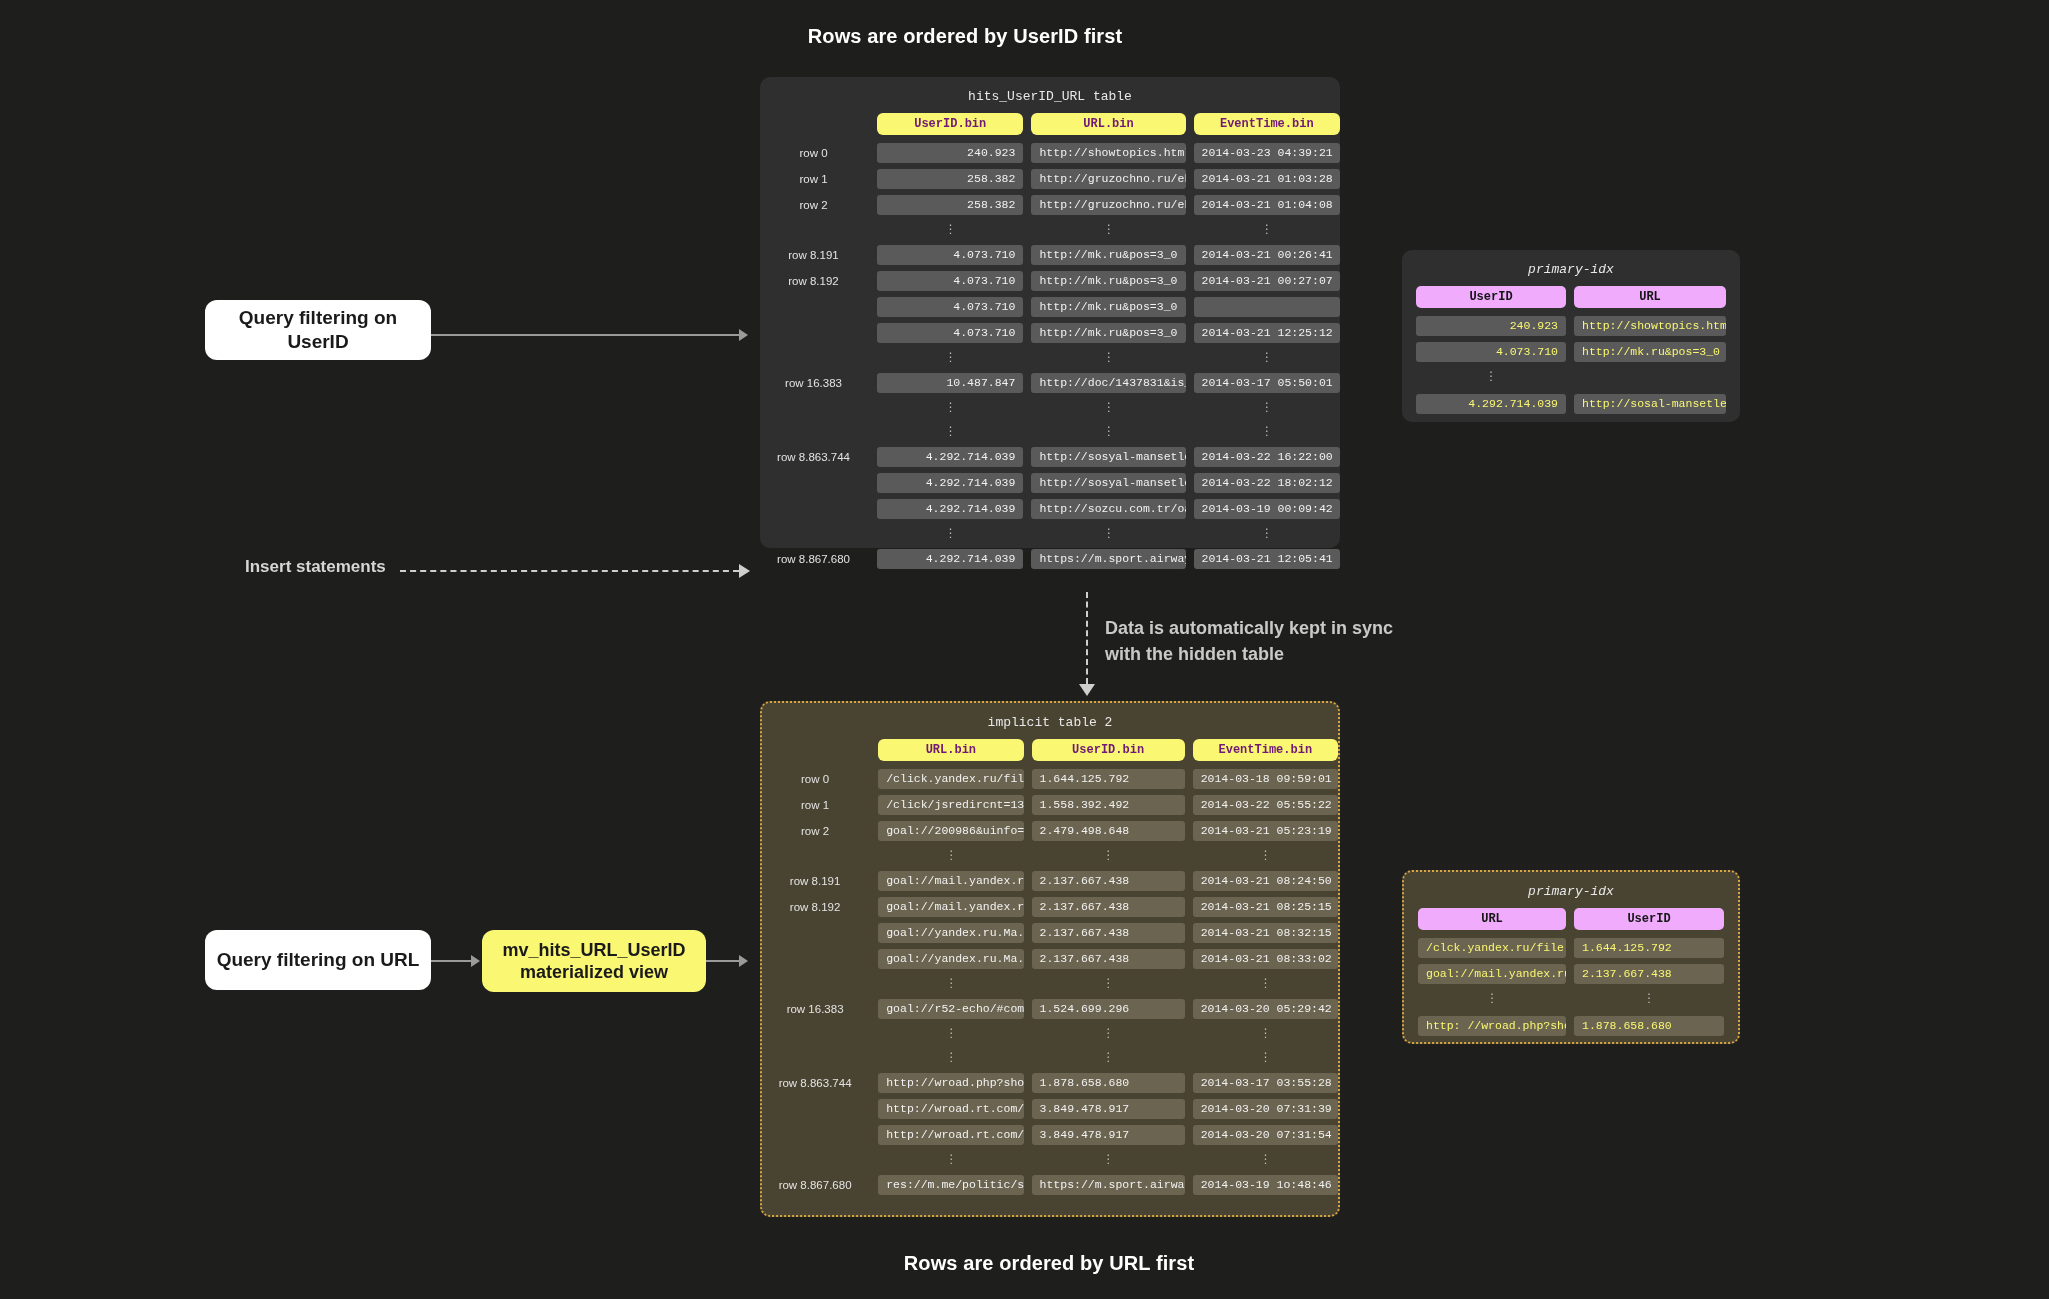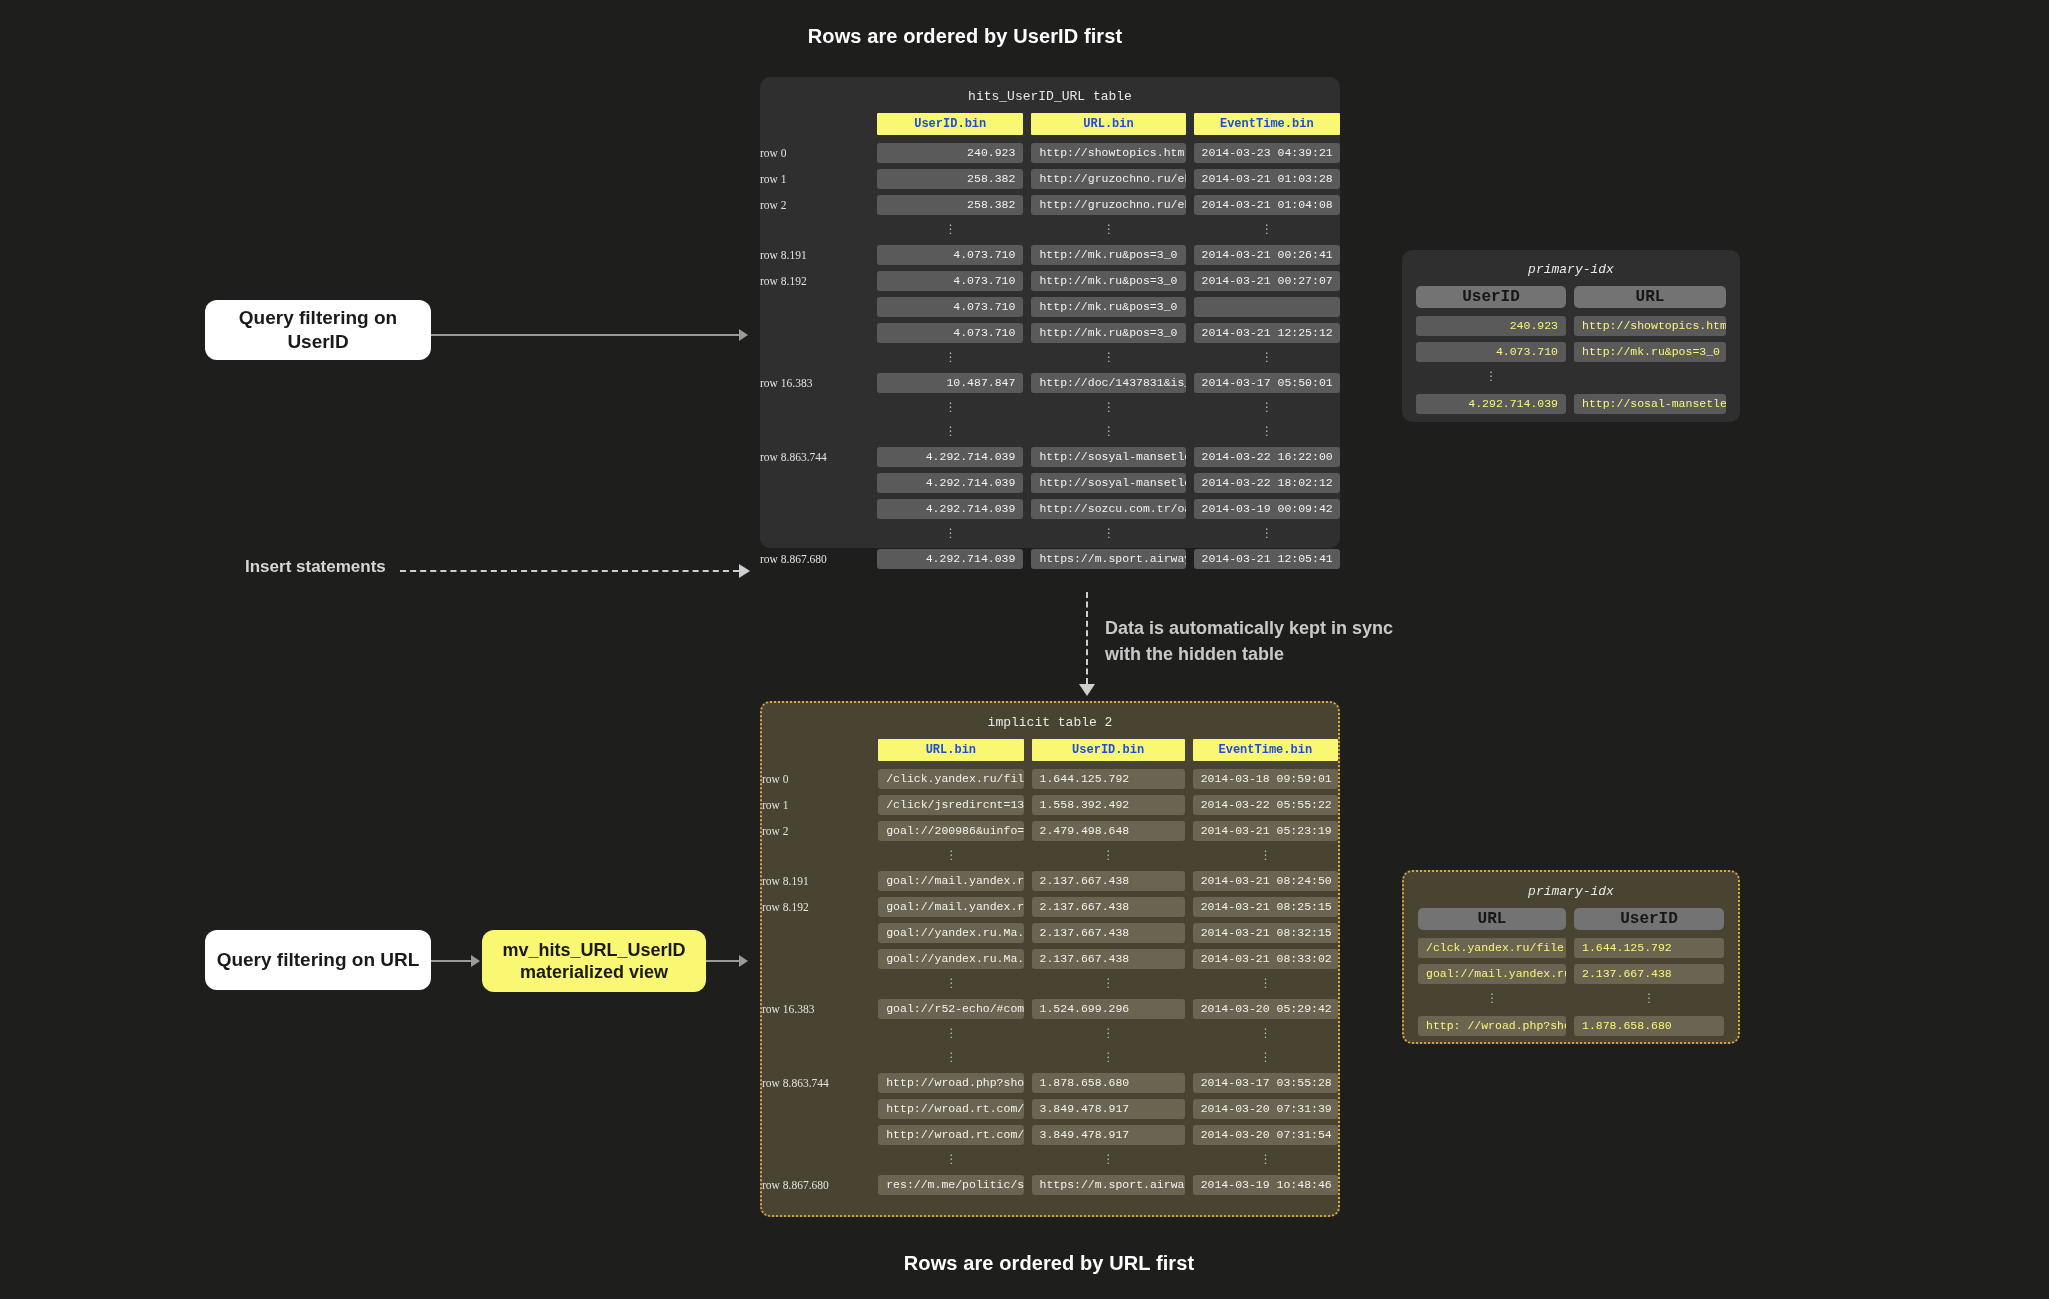--- a/index.html
+++ b/index.html
@@ -27,35 +27,35 @@
 
   .table-title{
     position:absolute;left:0;right:0;top:12px;text-align:center;
     font-family:"Liberation Mono",monospace;font-size:13px;color:#e9e9e9;
   }
   .grid{position:absolute;left:0;top:36px;right:0;}
 
   .row{display:flex;align-items:center;height:20px;margin-bottom:6px;}
   .row.dots{height:18px;margin-bottom:6px;}
   .rowlabel{
-    width:120px;text-align:left;padding-right:10px;box-sizing:border-box;
-    font-family:Liberation Serif, serif;font-size:11.5px;color:#e3e3e3;
+    width:120px;text-align:center;padding-right:10px;box-sizing:border-box;
+    font-family:Liberation Sans, sans-serif;font-size:11.5px;color:#e3e3e3;
     white-space:nowrap;
   }
   .cell{
     font-family:"Liberation Mono",monospace;font-size:11.5px;color:#f2f2f2;
     border-radius:3px;height:20px;line-height:20px;box-sizing:border-box;
     padding:0 8px;overflow:hidden;white-space:nowrap;
   }
   .c1{width:150px;margin-right:8px;}
   .c2{width:158px;margin-right:8px;}
   .c3{width:150px;}
   .hdr{
-    background:#faf773;color:#1d4ed8;font-weight:bold;text-align:center;
-    height:22px;line-height:22px;border-radius:1px;font-size:12px;
+    background:#faf773;color:#701a75;font-weight:bold;text-align:center;
+    height:22px;line-height:22px;border-radius:6px;font-size:12px;
   }
   .rowhdr{height:22px;margin-bottom:8px;}
 
   
   #table-1 .cell.data{background:#5a5a5a;}
   #table-1 .c1.data{text-align:right;}
   #table-1 .c2.data{text-align:left;}
   #table-1 .c3.data{text-align:left;}
   
   #table-2 .cell.data{background:#6b6450;}
@@ -80,22 +80,22 @@
   .idx-grid{position:absolute;left:14px;right:14px;top:36px;}
   .idx-row{display:flex;height:20px;margin-bottom:6px;}
   .idx-row.hdrrow{height:22px;margin-bottom:8px;}
   .icell{
     font-family:"Liberation Mono",monospace;font-size:11.5px;
     border-radius:3px;height:20px;line-height:20px;box-sizing:border-box;
     padding:0 8px;white-space:nowrap;overflow:hidden;
   }
   .ia{width:150px;margin-right:8px;}
   .ib{width:152px;}
-  .idx-hdr{background:#737373;color:#161616;font-weight:bold;text-align:center;
-    height:22px;line-height:22px;border-radius:5px;font-size:16px;}
+  .idx-hdr{background:#f0abfc;color:#161616;font-weight:bold;text-align:center;
+    height:22px;line-height:22px;border-radius:5px;font-size:12px;}
   #idx-1 .icell.data{background:#5a5a5a;color:#faf773;}
   #idx-2 .icell.data{background:#6b6450;color:#faf773;}
   #idx-1 .ia.data{text-align:right;}
   #idx-1 .ib.data{text-align:left;}
   #idx-2 .ia.data{text-align:center;}
   #idx-2 .ib.data{text-align:left;}
   .idx-dots{font-family:"Liberation Mono",monospace;font-size:12px;color:#bdbdbd;
     height:18px;line-height:18px;text-align:center;}
 
   

